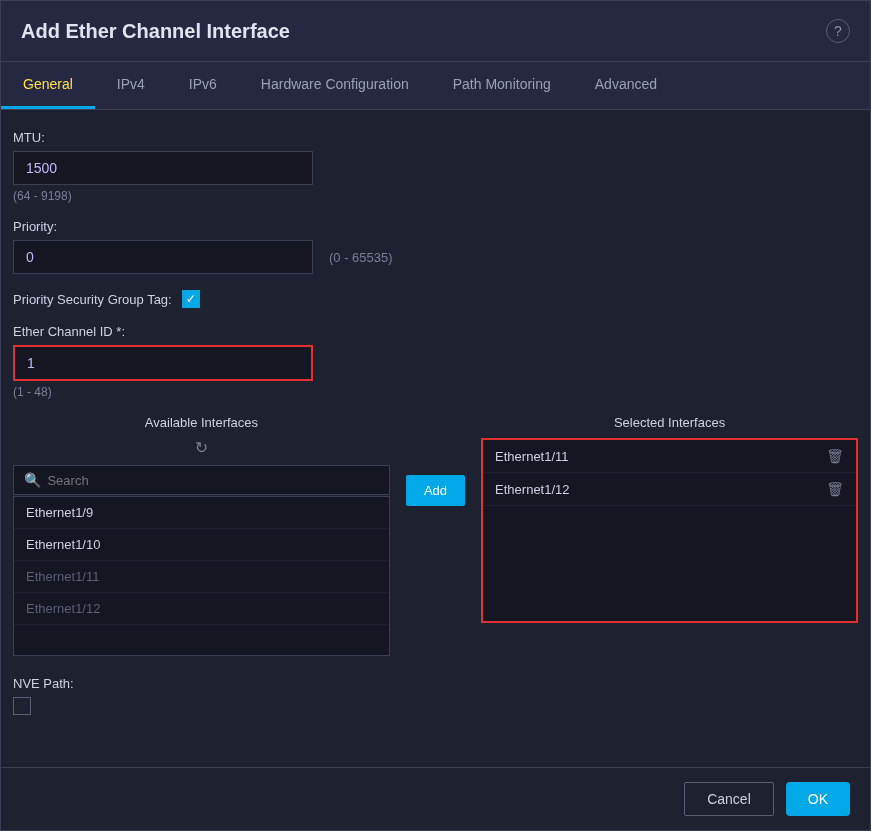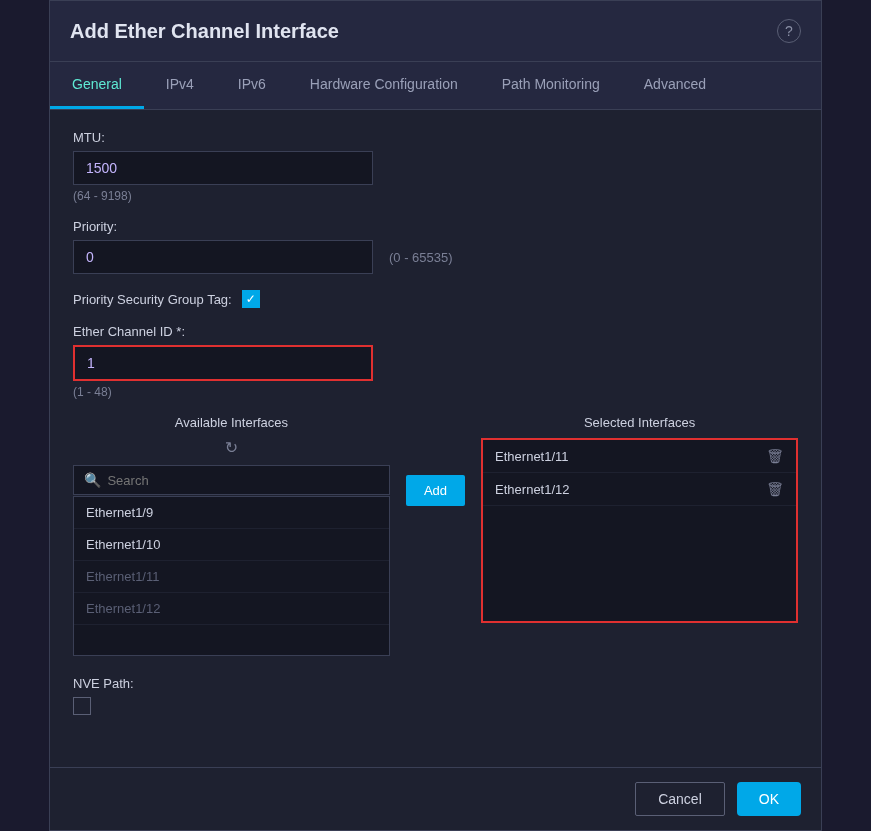--- a/index.html
+++ b/index.html
@@ -5,21 +5,21 @@
     * { box-sizing: border-box; margin: 0; padding: 0; }
     body {
       background: #1a1a2e;
       display: flex;
       justify-content: center;
       align-items: center;
       min-height: 100vh;
       font-family: Arial, sans-serif;
     }
     .dialog {
-      width: 773px;
+      width: 871px;
       height: 831px;
       background: #1e2130;
       border: 1px solid #3a3f55;
       display: flex;
       flex-direction: column;
       color: #cdd1e0;
     }
     .dialog-header {
       background: #252840;
       padding: 18px 20px;
@@ -52,26 +52,26 @@
     }
     .tab {
       padding: 14px 22px;
       font-size: 14px;
       color: #9aa0b8;
       cursor: pointer;
       border-bottom: 3px solid transparent;
       white-space: nowrap;
     }
     .tab.active {
-      color: #5eead4;
+      color: #fde047;
       border-bottom: 3px solid #00a8e8;
     }
     .content {
       flex: 1;
-      padding: 20px 23px;
+      padding: 20px 12px;
       overflow-y: auto;
     }
     .field-group {
       margin-bottom: 16px;
     }
     .field-label {
       font-size: 13px;
       color: #cdd1e0;
       margin-bottom: 6px;
       display: block;

